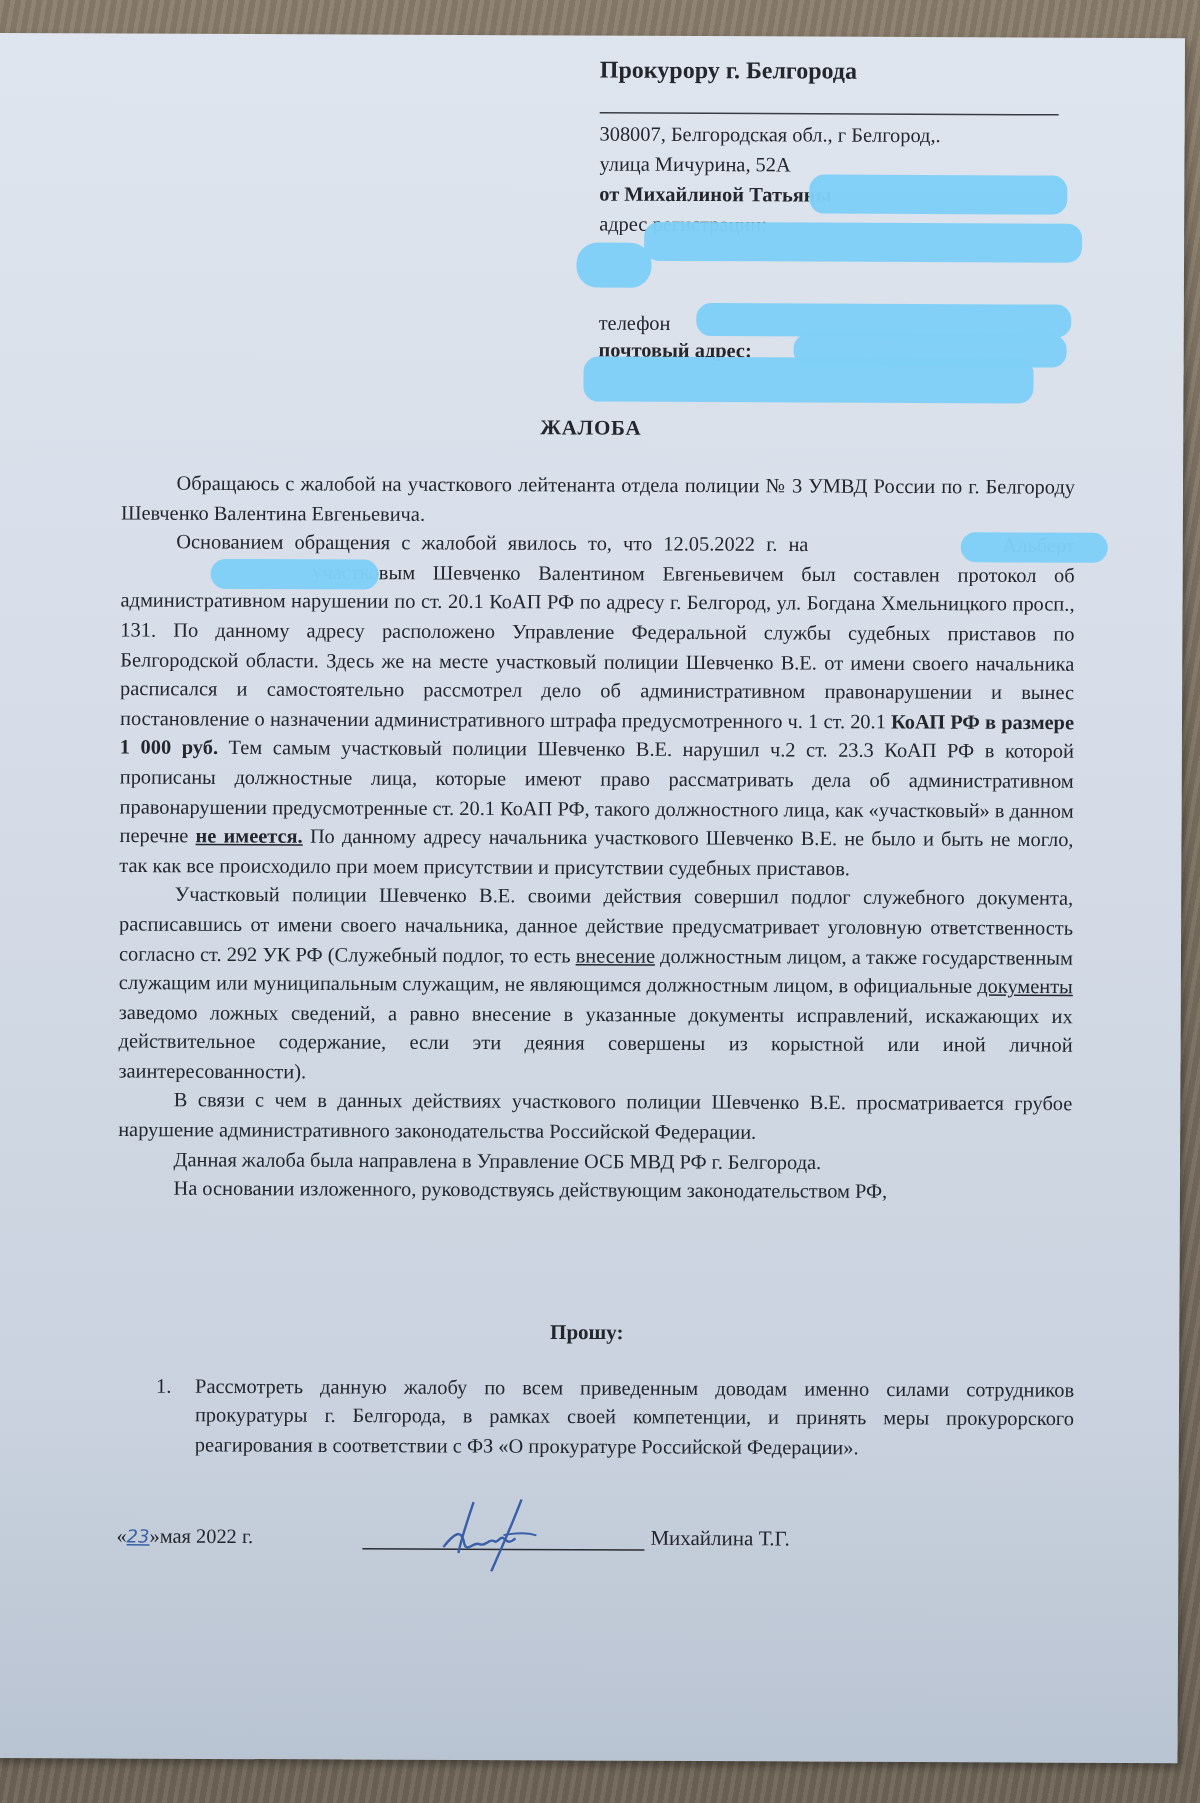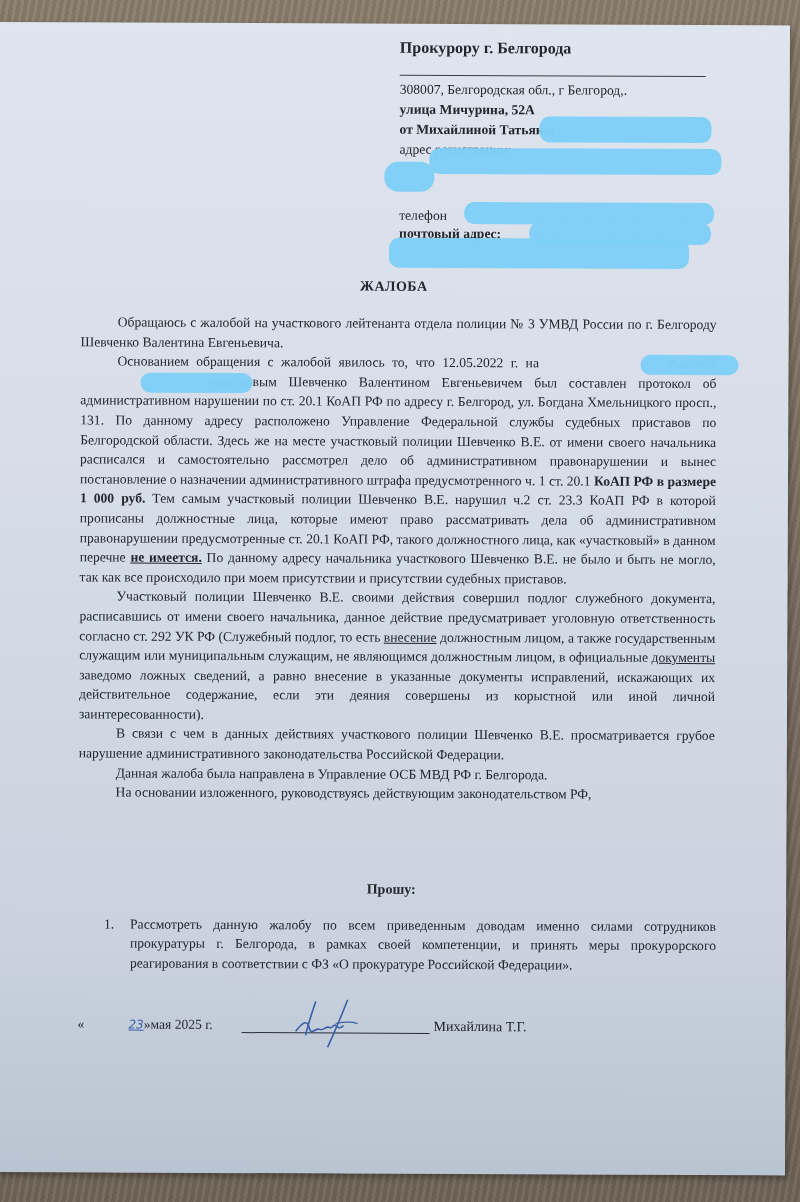--- a/index.html
+++ b/index.html
@@ -26,36 +26,36 @@
   .redact { position: absolute; background: #7fd0f7; border-radius: 10px; opacity: 0.97; }
   .title { position: absolute; left: 0; width: 790px; top: 255px; text-align: center; font-weight: bold; font-size: 14px; letter-spacing: 0.5px; }
   .body { position: absolute; left: 82px; width: 636px; font-size: 13.6px; line-height: 19.6px; text-align: justify; }
   .para { margin: 0; text-indent: 37px; }
   .u { text-decoration: underline; font-family: Liberation Serif, serif; }
   .prosh { position: absolute; left: 0; width: 790px; top: 858px; text-align: center; font-weight: bold; font-size: 14px; }
   .list { position: absolute; left: 108px; top: 892px; width: 612px; font-size: 13.6px; line-height: 19.3px; text-align: justify; }
   .list-num { position: absolute; left: 0; top: 0; }
   .list-text { margin-left: 26px; }
   .date { position: absolute; left: 82px; top: 994px; font-size: 13.6px; }
-  .date-hand { color: #3a5fa8; font-family: "DejaVu Sans", sans-serif; font-style: italic; font-size: 12px; text-decoration: underline; margin-left: 44px; }
+  .date-hand { color: #3a5fa8; font-family: "DejaVu Sans", sans-serif; font-style: italic; font-size: 12px; text-decoration: underline; }
   .sig-line { position: absolute; left: 246px; top: 1009px; width: 188px; height: 1px; background: #2a2d33; }
   .sig { position: absolute; left: 290px; top: 976px; }
   .signer { position: absolute; left: 438px; top: 995px; font-size: 14px; }
 </style>
 </head>
 <body>
 
 <div class="wood-grain"></div>
 
 <div class="paper">
 
   <div class="txt header-title" style="left:400px; top:14px;">Прокурору г. Белгорода</div>
   <div class="header-rule"></div>
   <div class="txt" style="left:400px; top:56px;">308007, Белгородская обл., г Белгород,.</div>
-  <div class="txt" style="left:400px; top:76px;font-weight:bold;">улица Мичурина, 52А</div>
+  <div class="txt" style="left:400px; top:76px;">улица Мичурина, 52А</div>
   <div class="txt bold" style="left:400px; top:96px;">от Михайлиной Татьяны</div>
   <div class="txt" style="left:400px; top:116px;">адрес регистрации:</div>
   <div class="txt" style="left:400px; top:182px;">телефон</div>
   <div class="txt bold" style="left:400px; top:200px;">почтовый адрес:</div>
 
   <div class="redact" style="left:540px; top:92px; width:172px; height:26px;"></div>
   <div class="redact" style="left:430px; top:124px; width:292px; height:26px;"></div>
   <div class="redact" style="left:385px; top:138px; width:50px; height:30px; border-radius:14px;"></div>
   <div class="redact" style="left:465px; top:178px; width:250px; height:22px;"></div>
   <div class="redact" style="left:530px; top:198px; width:182px; height:22px;"></div>
@@ -74,21 +74,21 @@
 
   <div class="redact" style="left:642px; top:330px; width:98px; height:20px;"></div>
   <div class="redact" style="left:142px; top:350px; width:112px; height:20px;"></div>
 
   <div class="prosh">Прошу:</div>
   <div class="list">
     <span class="list-num">1.</span>
     <div class="list-text">Рассмотреть данную жалобу по всем приведенным доводам именно силами сотрудников прокуратуры г. Белгорода, в рамках своей компетенции, и принять меры прокурорского реагирования в соответствии  с ФЗ «О прокуратуре Российской Федерации».</div>
   </div>
 
-  <div class="date"><span>«</span><span class="date-hand">23</span><span>»мая 2025 г.</span></div>
+  <div class="date"><span>«</span><span class="date-hand">23</span><span>»мая 2022 г.</span></div>
   <div class="sig-line"></div>
   <svg class="sig" width="80" height="50" viewBox="0 0 80 50">
     <path d="M10 32 C 18 22, 22 20, 24 30 C 26 36, 30 28, 34 30 C 38 32, 40 26, 44 28 C 46 30, 48 24, 50 26 C 52 28, 54 30, 58 26" fill="none" stroke="#3a5fa8" stroke-width="1.6"></path>
     <path d="M30 2 C 26 14, 22 26, 20 36" fill="none" stroke="#3a5fa8" stroke-width="1.6"></path>
     <path d="M62 0 C 56 16, 50 30, 42 48" fill="none" stroke="#3a5fa8" stroke-width="1.6"></path>
     <path d="M50 24 C 60 22, 66 22, 72 24" fill="none" stroke="#3a5fa8" stroke-width="1.2"></path>
   </svg>
   <div class="signer">Михайлина Т.Г.</div>
 </div>
 

